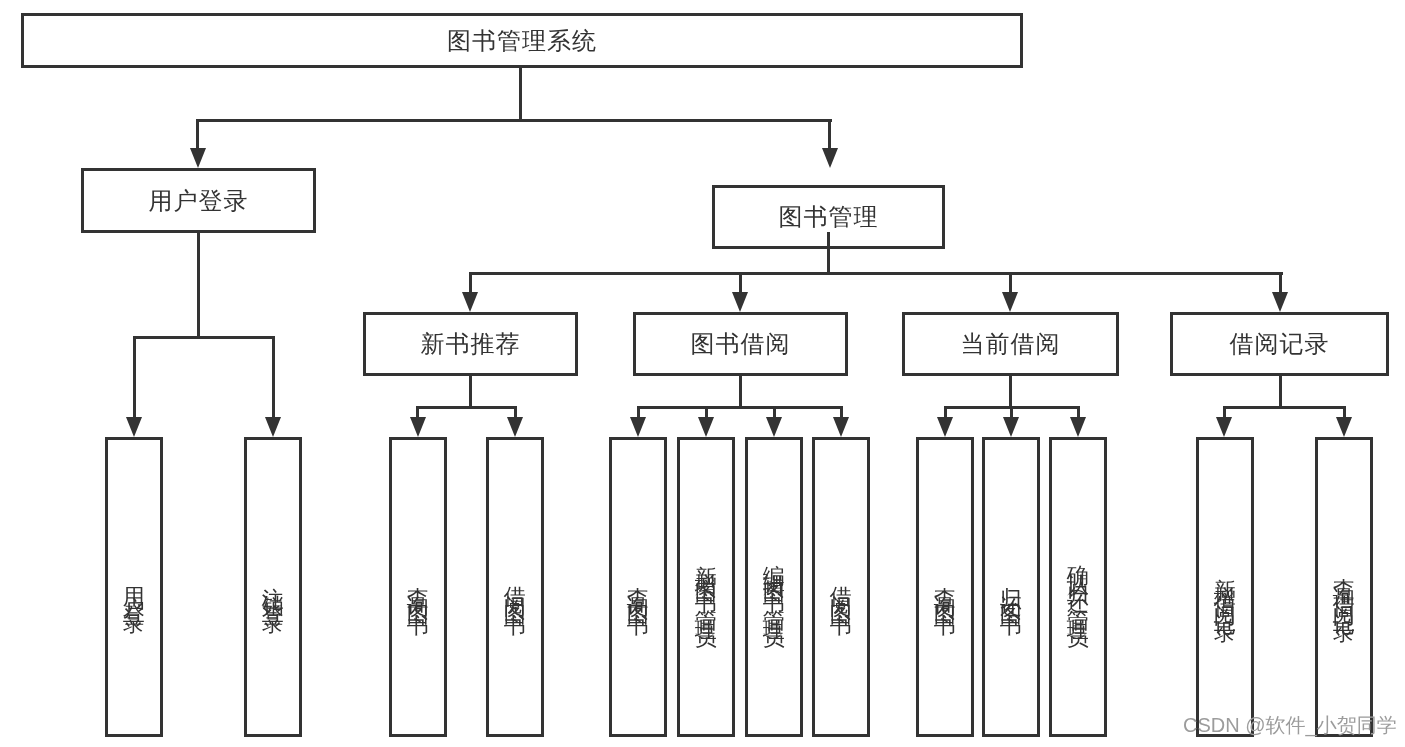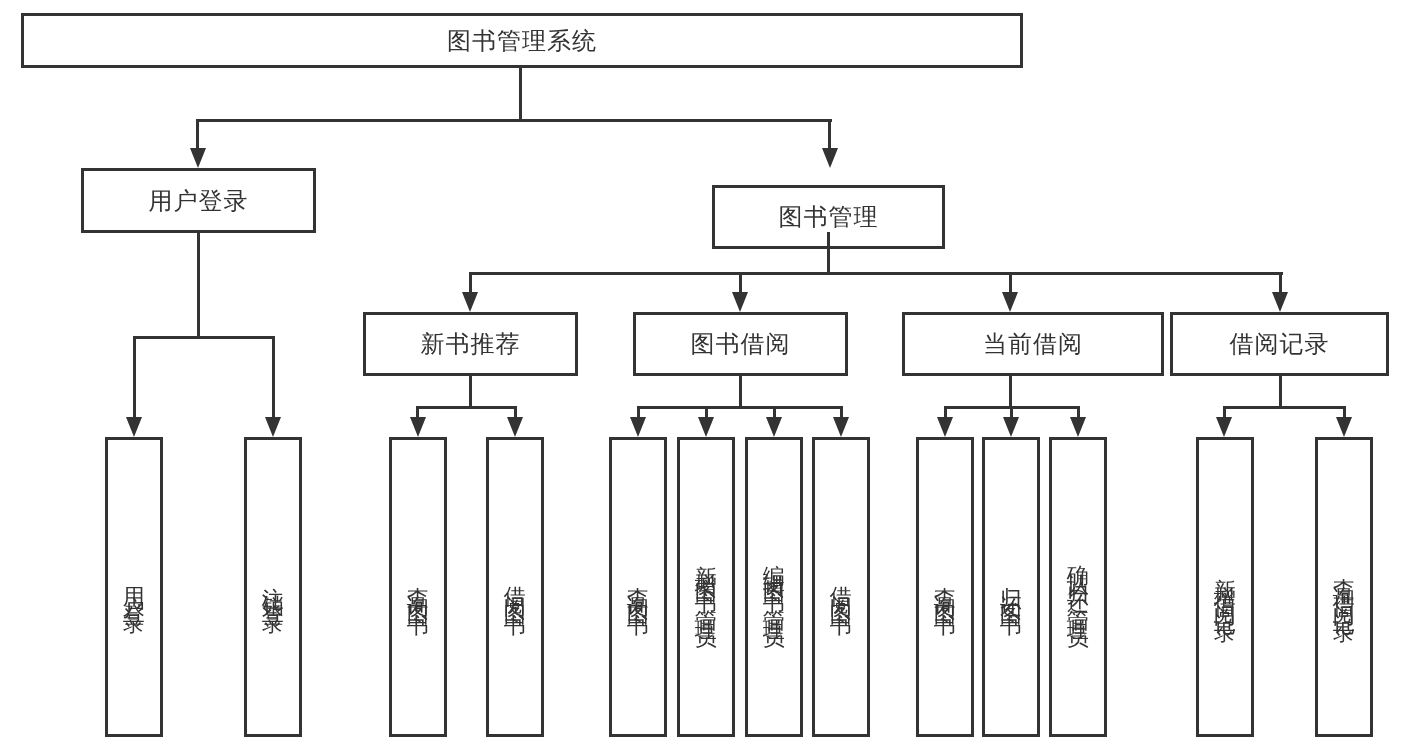--- a/index.html
+++ b/index.html
@@ -102,21 +102,21 @@
   <div class="arrow" style="left:732px;top:292px;"></div>
   <div class="arrow" style="left:1002px;top:292px;"></div>
   <div class="arrow" style="left:1272px;top:292px;"></div>
 
   <div class="box" style="left:633px;top:312px;width:215px;height:64px;">
     <span>图书借阅</span>
   </div>
   <div class="box" style="left:363px;top:312px;width:215px;height:64px;">
     <span>新书推荐</span>
   </div>
-  <div class="box" style="left:902px;top:312px;width:262px;height:64px;">
+  <div class="box" style="left:902px;top:312px;width:217px;height:64px;">
     <span>当前借阅</span>
   </div>
   <div class="box" style="left:1170px;top:312px;width:219px;height:64px;">
     <span>借阅记录</span>
   </div>
 
   <div class="vline" style="left:469px;top:376px;height:31px;"></div>
   <div class="hline" style="left:416px;top:406px;width:101px;"></div>
   <div class="vline" style="left:416px;top:406px;height:11px;"></div>
   <div class="vline" style="left:514px;top:406px;height:11px;"></div>
@@ -187,14 +187,15 @@
     <span class="vtext">确认归还（管理员）</span>
   </div>
 
   <div class="box vbox" style="left:1196px;top:437px;width:58px;height:300px;">
     <span class="vtext">新增借阅记录</span>
   </div>
   <div class="box vbox" style="left:1315px;top:437px;width:58px;height:300px;">
     <span class="vtext">查询借阅记录</span>
   </div>
 
+  <div class="watermark">CSDN @软件_小贺同学</div>
 
 </div>
 
 </body></html>

